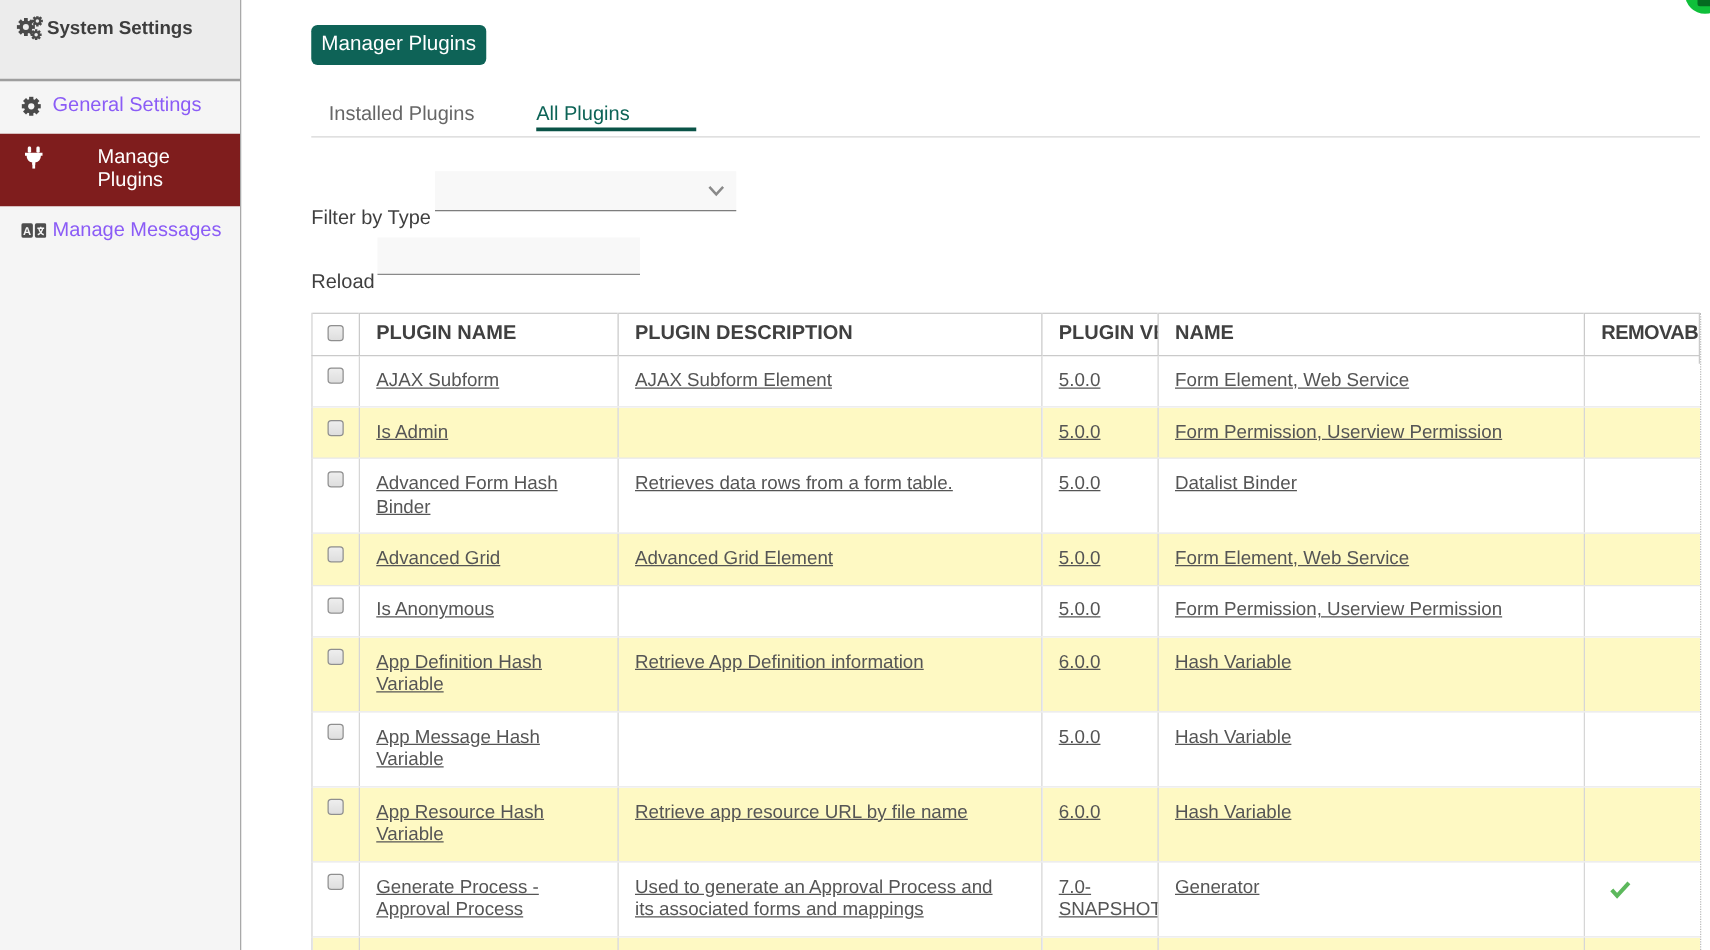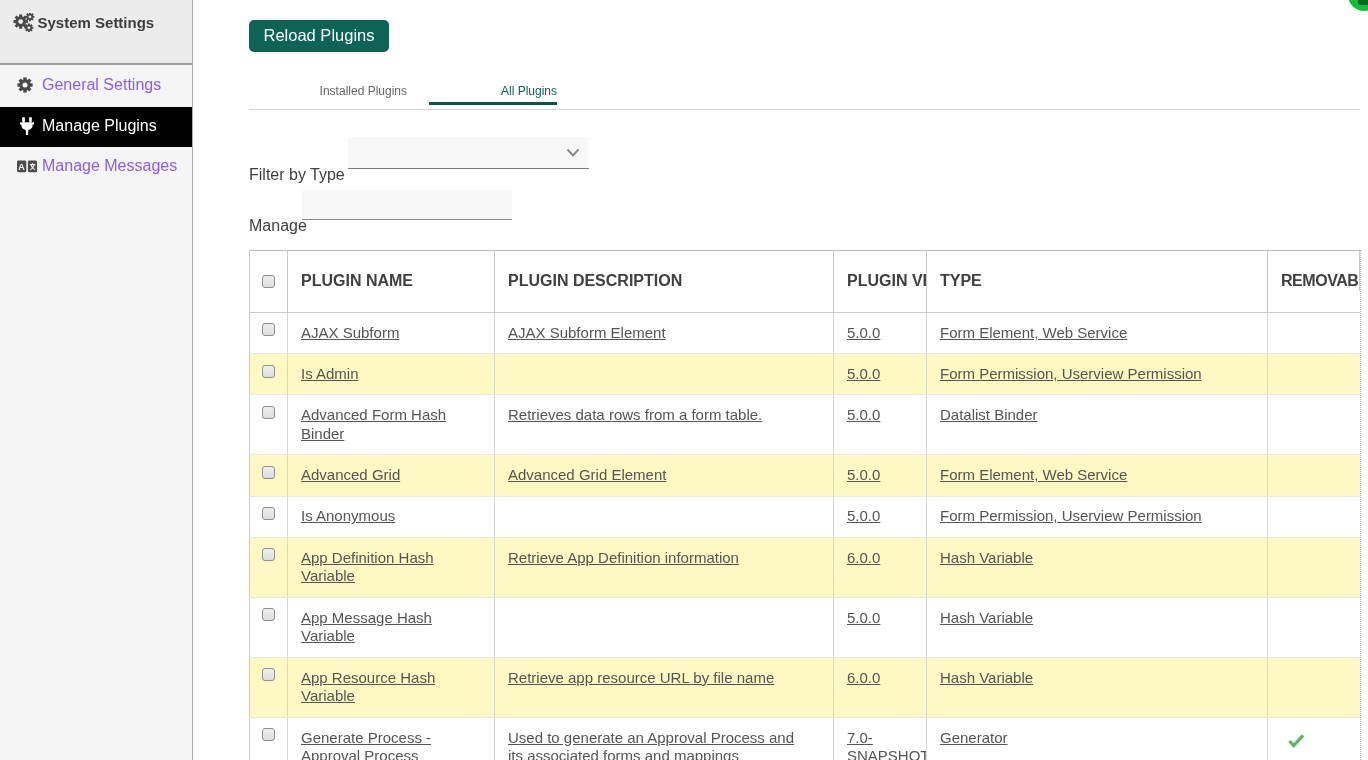--- a/index.html
+++ b/index.html
@@ -11,51 +11,51 @@
 #sb-head { height:65px; background:#ececec; border-bottom:2px solid #9e9e9e;
   position:relative; }
 #sb-head .txt { position:absolute; left:37.5px; top:13.5px; font-size:15px;
   font-weight:bold; color:#3d3d3d; }
 #sb-head svg { position:absolute; left:13px; top:13px; }
 ul.menu { list-style:none; }
 ul.menu li { position:relative; color:#8b5cf6; font-size:16px; line-height:18.7px; }
 ul.menu li .lbl { display:block; padding:10.6px 8px 10.6px 42px; }
 ul.menu li:first-child .lbl { padding-bottom:12.6px; }
 ul.menu li svg.mi { position:absolute; left:17px; }
-ul.menu li.active { background:#000000; color:#fff; }
+ul.menu li.active { background:#7f1d1d; color:#fff;padding-left:36px; }
 
 #main { position:absolute; left:222px; top:0; width:1146px; height:760px; }
 .btn { position:absolute; top:20px; height:32px; background:#0e6357; color:#fff;
   font-size:16.5px; border-radius:5px; text-align:center; line-height:31px; }
 #btn1 { left:27px; width:140px; }
 #btn2 { left:171px; width:132px; }
 
 #tabrow { position:absolute; left:27px; top:70px; width:1111px; height:40px;
   border-bottom:1px solid #d6d6d6; }
-.tab { position:absolute; top:0; height:35px; font-size:12px; text-align:right; }
+.tab { position:absolute; top:0; height:35px; font-size:16px; text-align:left; }
 #tab1 { left:14px; width:144px; color:#666; line-height:43.5px;}
 #tab2 { left:180px; width:128px; color:#0c6356; line-height:43.5px; border-bottom:3px solid #0a5347; }
 
 .flabel { position:absolute; color:#3f3f3f; font-size:16px;margin-top:21px; }
 #flt-lbl { left:27px; top:145px; }
 #sel { position:absolute; left:126px; top:137px; width:241px; height:32px;
   background:#f8f8f8; border-bottom:1px solid #7d7d7d; }
 #sel svg { position:absolute; right:9px; top:9px; }
 #srch-lbl { left:27px; top:196px; }
 #inp { position:absolute; left:80px; top:190px; width:210px; height:30px;
   background:#f8f8f8; border-bottom:1px solid #8a8a8a; }
 
 #tblwrap { position:absolute; left:27px; top:250px; width:1112px; height:510px;
   overflow:hidden; border-right:1px dotted #bdbdbd; }
 table { border-collapse:collapse; table-layout:fixed; width:1138px;
   border-top:1px solid #bdbdbd; }
 th, td { font-size:15px; line-height:18.7px; color:#555; text-align:left;
   padding:10.8px 13px; vertical-align:baseline; overflow:hidden; }
 th { color:#404040; font-weight:bold; font-size:16px; border-bottom:1px solid #cacaca;
-  border-left:1px solid #cacaca; white-space:nowrap; vertical-align:middle; padding:21px 13px; }
+  border-left:1px solid #cacaca; white-space:nowrap; vertical-align:middle; padding:7px 13px; }
 td { border-left:1px solid #d6d6d6; border-bottom:1px solid #e7e7e7;text-decoration:underline; }
 th:first-child, td:first-child { border-left:1px solid #ccc; padding:0; text-align:center; }
 td:first-child { vertical-align:top; padding-top:7px; }
 th:first-child { vertical-align:middle; }
 td:last-child { vertical-align:middle; }
 th:nth-child(4), td:nth-child(4), th:last-child, td:last-child { padding-right:0; }
 tr.even td { background:#fef9c3; }
 .cb { display:inline-block; width:13px; height:13px; border:1px solid #8f8f8f;
   border-radius:3px; background:linear-gradient(#eee,#dedede); vertical-align:middle; }
 </style>
@@ -129,52 +129,52 @@
         <path d="M17.1 5 q-1 3.6 -3.9 4.8"></path>
         <path d="M14.1 5 q1 3.6 3.9 4.8"></path>
       </g>
     </svg>
         <span class="lbl">Manage Messages</span>
       </li>
   </ul>
 </div>
 
 <div id="main">
-  <div class="btn" id="btn1">Reload Plugins</div>
+  <div class="btn" id="btn1">Manager Plugins</div>
   <div id="tabrow">
     <div class="tab" id="tab1">Installed Plugins</div>
     <div class="tab" id="tab2">All Plugins</div>
   </div>
   <span class="flabel" id="flt-lbl">Filter by Type</span>
   <div id="sel">
     <svg width="14" height="14" viewBox="0 0 14 14">
         <polyline points="1.5,3.5 7,9.5 12.5,3.5" fill="none" stroke="#8a8a8a" stroke-width="2"></polyline>
       </svg>
   </div>
-  <span class="flabel" id="srch-lbl">Manage</span>
+  <span class="flabel" id="srch-lbl">Reload</span>
   <div id="inp"></div>
 
   <div id="tblwrap">
     <div style="position:absolute;left:1110px;top:1px;width:1px;height:40px;background:#cacaca;z-index:2"></div>
     <table>
       <colgroup>
         <col style="width:38px">
           <col style="width:207px">
           <col style="width:339px">
         <col style="width:93px">
           <col style="width:341px">
           <col style="width:120px">
       </colgroup>
       <tbody>
           <tr>
         <th><span class="cb"></span></th>
             <th>PLUGIN NAME</th>
             <th>PLUGIN DESCRIPTION</th>
         <th>PLUGIN VERSION</th>
-            <th>TYPE</th>
+            <th>NAME</th>
             <th style="letter-spacing:-0.45px">REMOVAB</th>
       </tr>
       <tr class="odd">
         <td><span class="cb"></span></td>
             <td>AJAX Subform</td>
             <td>AJAX Subform Element</td>
         <td>5.0.0</td>
             <td>Form Element, Web Service</td>
             <td></td>
       </tr>

